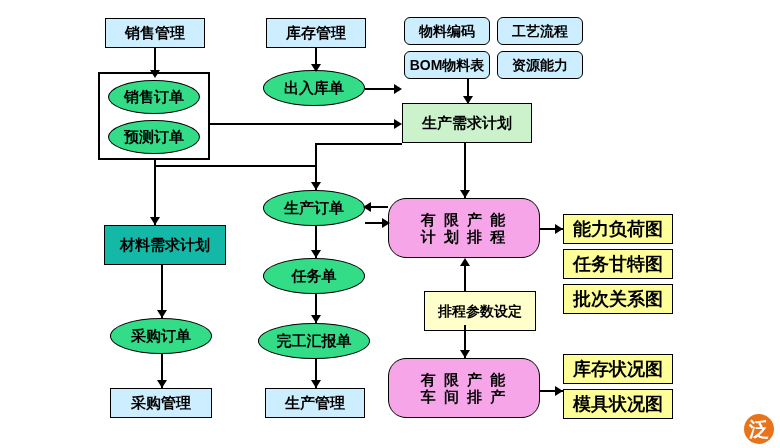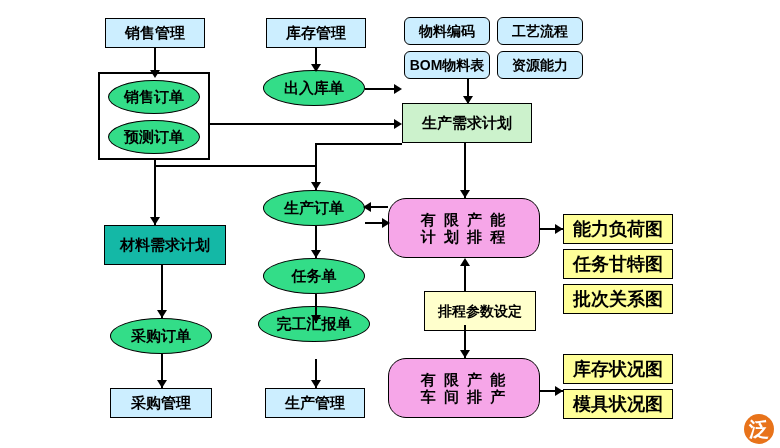--- a/index.html
+++ b/index.html
@@ -187,21 +187,21 @@
   <div class="node ellipse-green" style="left:108px; top:80px; width:92px; height:34px;">销售订单</div>
 
   <div class="node ellipse-green" style="left:108px; top:120px; width:92px; height:34px;">预测订单</div>
 
   <div class="node ellipse-green" style="left:263px; top:70px; width:102px; height:36px;">出入库单</div>
 
   <div class="node ellipse-green" style="left:263px; top:190px; width:102px; height:36px;">生产订单</div>
 
   <div class="node ellipse-green" style="left:263px; top:258px; width:102px; height:36px;">任务单</div>
 
-  <div class="node ellipse-green" style="left:258px; top:306px; width:112px; height:36px;">完工汇报单</div>
+  <div class="node ellipse-green" style="left:258px; top:323px; width:112px; height:36px;">完工汇报单</div>
 
   <div class="node ellipse-green" style="left:110px; top:318px; width:102px; height:36px;">采购订单</div>
 
   <div class="node rect-palegreen" style="left:402px; top:103px; width:130px; height:40px;">生产需求计划</div>
 
   <div class="node rect-yellowgreen" style="left:104px; top:225px; width:122px; height:40px;">材料需求计划</div>
 
   <div class="node rect-pink" style="left:388px; top:198px; width:152px; height:60px;">有 限 产 能
 计 划 排 程</div>
 

